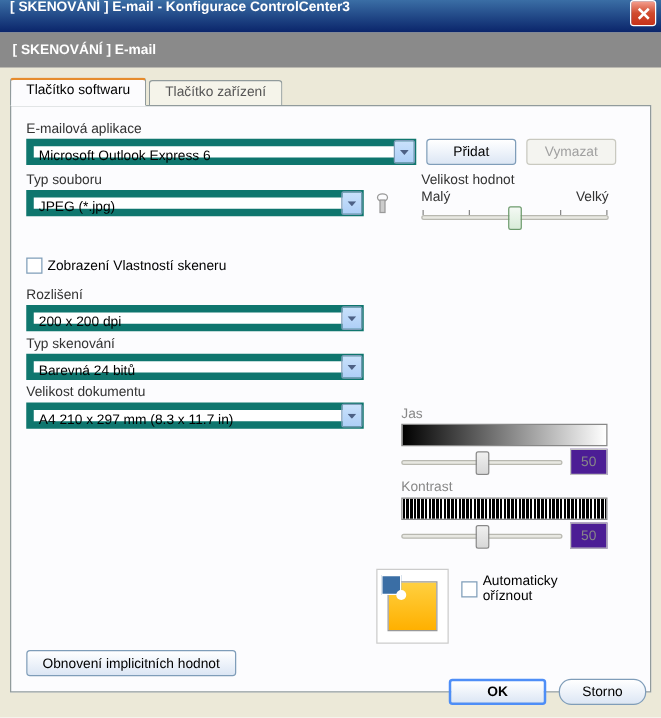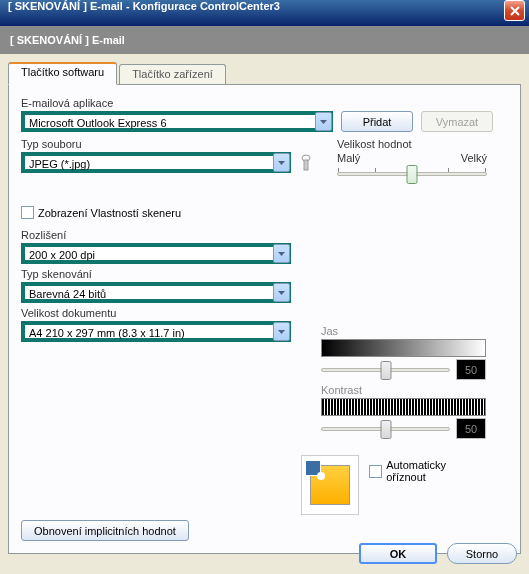--- a/index.html
+++ b/index.html
@@ -20,21 +20,21 @@
   .tab.inactive { top: 2px; height: 20px; font-size: 11px; color: #555; }
 
   .panel { border: 1px solid #919b9c; background: #fcfcfe; padding: 12px 12px; min-height: 470px; position: relative; }
 
   .row { margin-bottom: 2px; }
   .label { color: #333; margin-bottom: 2px; display: block; }
 
   .line { display: flex; align-items: center; gap: 8px; }
 
   .dropdown { position: relative; display: inline-block; }
-  .dropdown-input { height: 21px; border: 4px solid #0f766e; background: #fff; padding: 2px 37px 2px 4px; width: 100%; cursor: pointer; }
+  .dropdown-input { height: 21px; border: 6px solid #0f766e; background: #fff; padding: 2px 37px 2px 4px; width: 100%; cursor: pointer; }
   .dropdown-btn { position: absolute; right: 1px; top: 1px; width: 17px; height: 19px; background: linear-gradient(to bottom, #c9e1fb 0%, #aecff7 100%); border: 1px solid #7f9db9; border-radius: 2px; display: flex; align-items: center; justify-content: center; }
   .dropdown-btn svg { width: 7px; height: 4px; }
 
   .btn { height: 21px; padding: 0 12px; border: 1px solid #7f9db9; border-radius: 3px; background: linear-gradient(to bottom, #fff 0%, #eef3fa 50%, #dce6f4 100%); cursor: pointer; min-width: 70px; }
   .btn.disabled { color: #a0a0a0; background: #f4f4f0; border-color: #c9c9c0; cursor: default; }
   .btn.default-btn { border: 2px solid #4e8ef7; padding: 0 6px; font-weight: bold; }
 
   .cb-wrap { display: inline-flex; align-items: center; gap: 4px; cursor: pointer; }
   .cb-box { width: 13px; height: 13px; border: 1px solid #7f9db9; background: #fff; display: inline-block; }
 
@@ -45,21 +45,21 @@
   .slider-thumb.gray { background: linear-gradient(to bottom, #f0f0f0 0%, #d8d8d8 100%); border-color: #888; }
 
   .file-size-block { width: 150px; }
   .slider-labels { display: flex; justify-content: space-between; font-size: 10.5px; color: #333; }
 
   .right-col { position: absolute; left: 312px; top: 240px; width: 165px; }
   .grad-bar { height: 18px; background: linear-gradient(to right, #000 0%, #fff 100%); border: 1px solid #888; margin-bottom: 2px; }
   .contrast-bar { height: 18px; border: 1px solid #888; background: repeating-linear-gradient(to right, #000 0, #000 2px, #fff 2px, #fff 3px); margin-bottom: 2px; }
   .section-label { color: #888; font-size: 11px; margin-bottom: 2px; }
 
-  .num-box { width: 30px; height: 21px; border: 1px solid #bfbfbf; background: #000000; color: #888; display: flex; align-items: center; justify-content: center; }
+  .num-box { width: 30px; height: 21px; border: 1px solid #bfbfbf; background: #4c1d95; color: #888; display: flex; align-items: center; justify-content: center; }
 
   .thumbnail { width: 60px; height: 60px; border: 1px solid #ccc; background: #fff; display: flex; align-items: center; justify-content: center; position: relative; }
   .thumb-img { width: 40px; height: 40px; background: linear-gradient(to bottom, #ffd040 0%, #ffb000 100%); border: 1px solid #999; position: relative; }
   .thumb-img::before { content:""; position:absolute; width:14px; height:14px; background:#3a6ea5; top:-6px; left:-6px; border:1px solid #fff; }
   .thumb-img::after { content:""; position:absolute; width:8px; height:8px; background:#fff; border-radius:50%; top:6px; left:6px; }
 
   .footer { position: absolute; bottom: 10px; right: 12px; display: flex; gap: 10px; }
 
   .scan-icon { width: 14px; height: 20px; display: flex; align-items: center; justify-content: center; }
   .scan-icon svg { width: 12px; height: 18px; }

